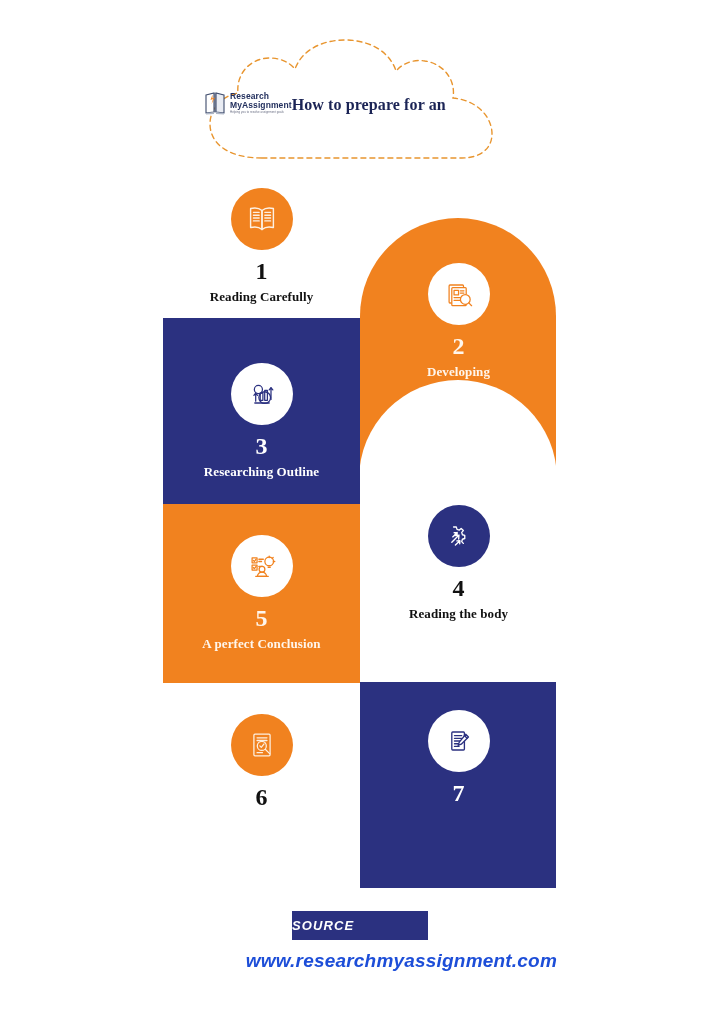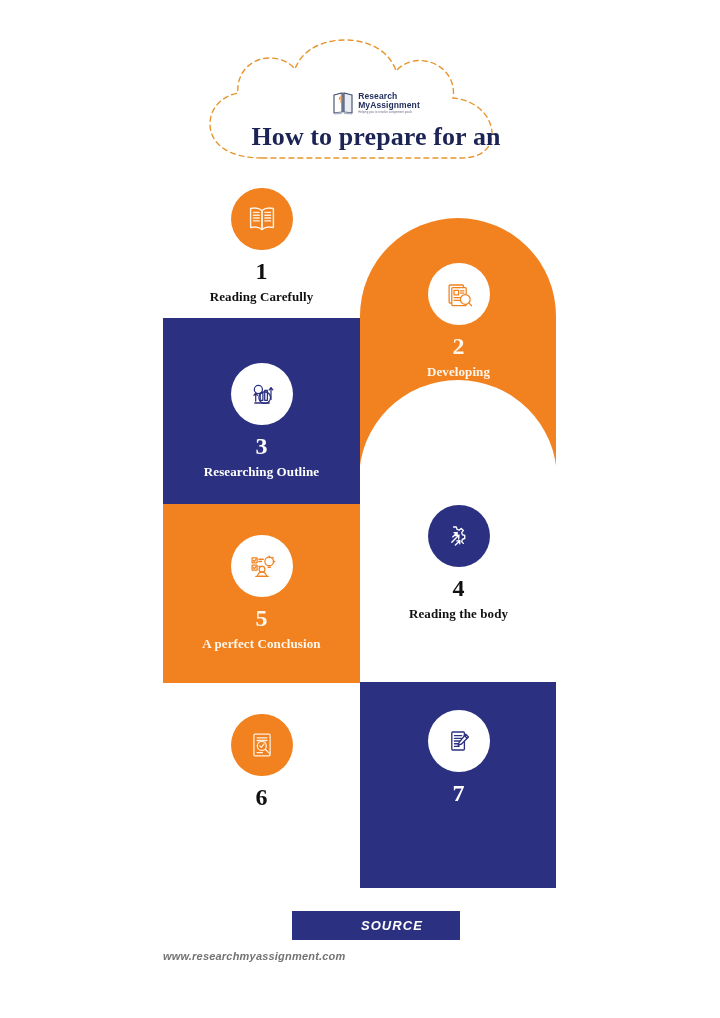--- a/index.html
+++ b/index.html
@@ -7,37 +7,37 @@
     width:720px;height:1018px;background:#ffffff;
     font-family:"Liberation Serif",serif;
     position:relative;overflow:hidden;
   }
   #canvas{position:absolute;left:0;top:0;width:720px;height:1018px;}
 
   
   #header{position:absolute;left:200px;top:38px;width:320px;height:128px;}
   #cloud-outline{position:absolute;left:0;top:0;width:320px;height:128px;}
   #header-inner{
-    position:absolute;left:16px;top:52px;width:320px;
-    display:flex;flex-direction:column;align-items:center;
+    position:absolute;left:4px;top:52px;width:320px;
+    display:flex;align-items:center;
   }
   #logo{display:flex;align-items:center;gap:4px;height:26px;margin-bottom:4px;}
   #logo-mark{width:22px;height:24px;position:relative;}
   #logo-text{display:flex;flex-direction:column;line-height:1.02;}
   #logo-text .l1,#logo-text .l2{
     font-family:"Liberation Sans",sans-serif;font-weight:bold;
     font-size:8.5px;color:#23305e;letter-spacing:.1px;
   }
   #logo-text .tag{
     font-family:"Liberation Sans",sans-serif;font-size:2.9px;color:#6a6f84;
     letter-spacing:.05px;margin-top:1px;
   }
   .title-line{
     font-family:"Liberation Serif",serif;font-weight:bold;
-    font-size:26px;color:#1b2455;line-height:1.32;text-align:center;
+    font-size:16px;color:#1b2455;line-height:1.32;text-align:center;
     letter-spacing:.1px;
   }
 
   
   .block{position:absolute;}
   #blk-navy3 {left:163px;top:318px;width:197px;height:186px;background:#2b3180;}
   #blk-orng5 {left:163px;top:504px;width:197px;height:179px;background:#f1821f;}
   #blk-navy7 {left:360px;top:682px;width:196px;height:206px;background:#2b3180;}
   #arch2{
     left:360px;top:218px;width:196px;height:260px;background:#f1821f;
@@ -76,30 +76,30 @@
   #step6{left:163px;top:714px;}
   #step7{left:360px;top:710px;}
 
   .badge-orange{background:#f1821f;}
   .badge-navy{background:#2b3180;}
   .badge-white{background:#ffffff;}
 
   
   #source-chip{
     position:absolute;left:292px;top:911px;width:136px;height:29px;
-    background:#2b3180;display:flex;align-items:center;justify-content:center;padding-left:32px;
+    background:#2b3180;display:flex;align-items:center;justify-content:flex-start;
   }
   #source-chip span{
     font-family:"Liberation Sans",sans-serif;font-weight:bold;font-style:italic;
     font-size:13px;color:#ffffff;letter-spacing:1.1px;
   }
   #site-url{
-    position:absolute;left:163px;top:950px;width:394px;text-align:left;
+    position:absolute;left:163px;top:950px;width:394px;text-align:right;
     font-family:"Liberation Sans",sans-serif;font-weight:bold;font-style:italic;
-    font-size:11px;color:#737373;letter-spacing:.2px;
+    font-size:19px;color:#1d4ed8;letter-spacing:.2px;
   }
 </style>
 </head>
 <body>
 
 <div id="canvas">
 
   <div id="header">
     <svg id="cloud-outline" viewBox="0 0 320 128">
       <path d="M 62 120

